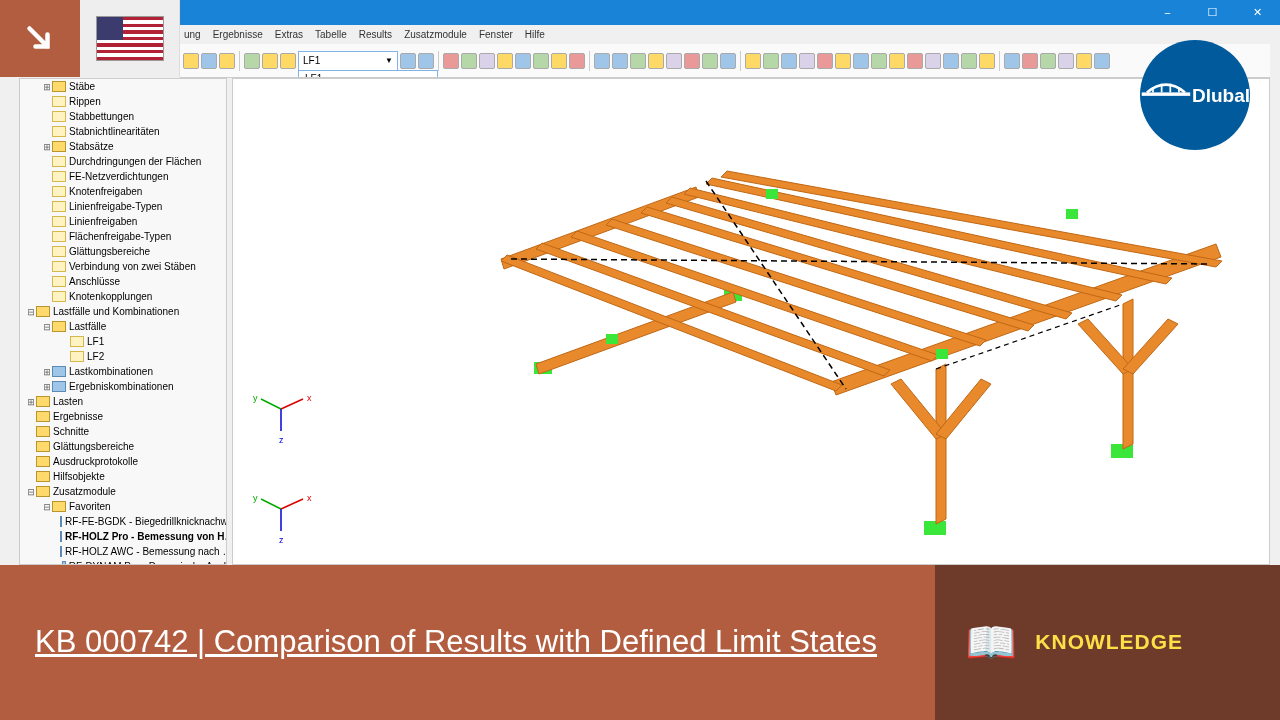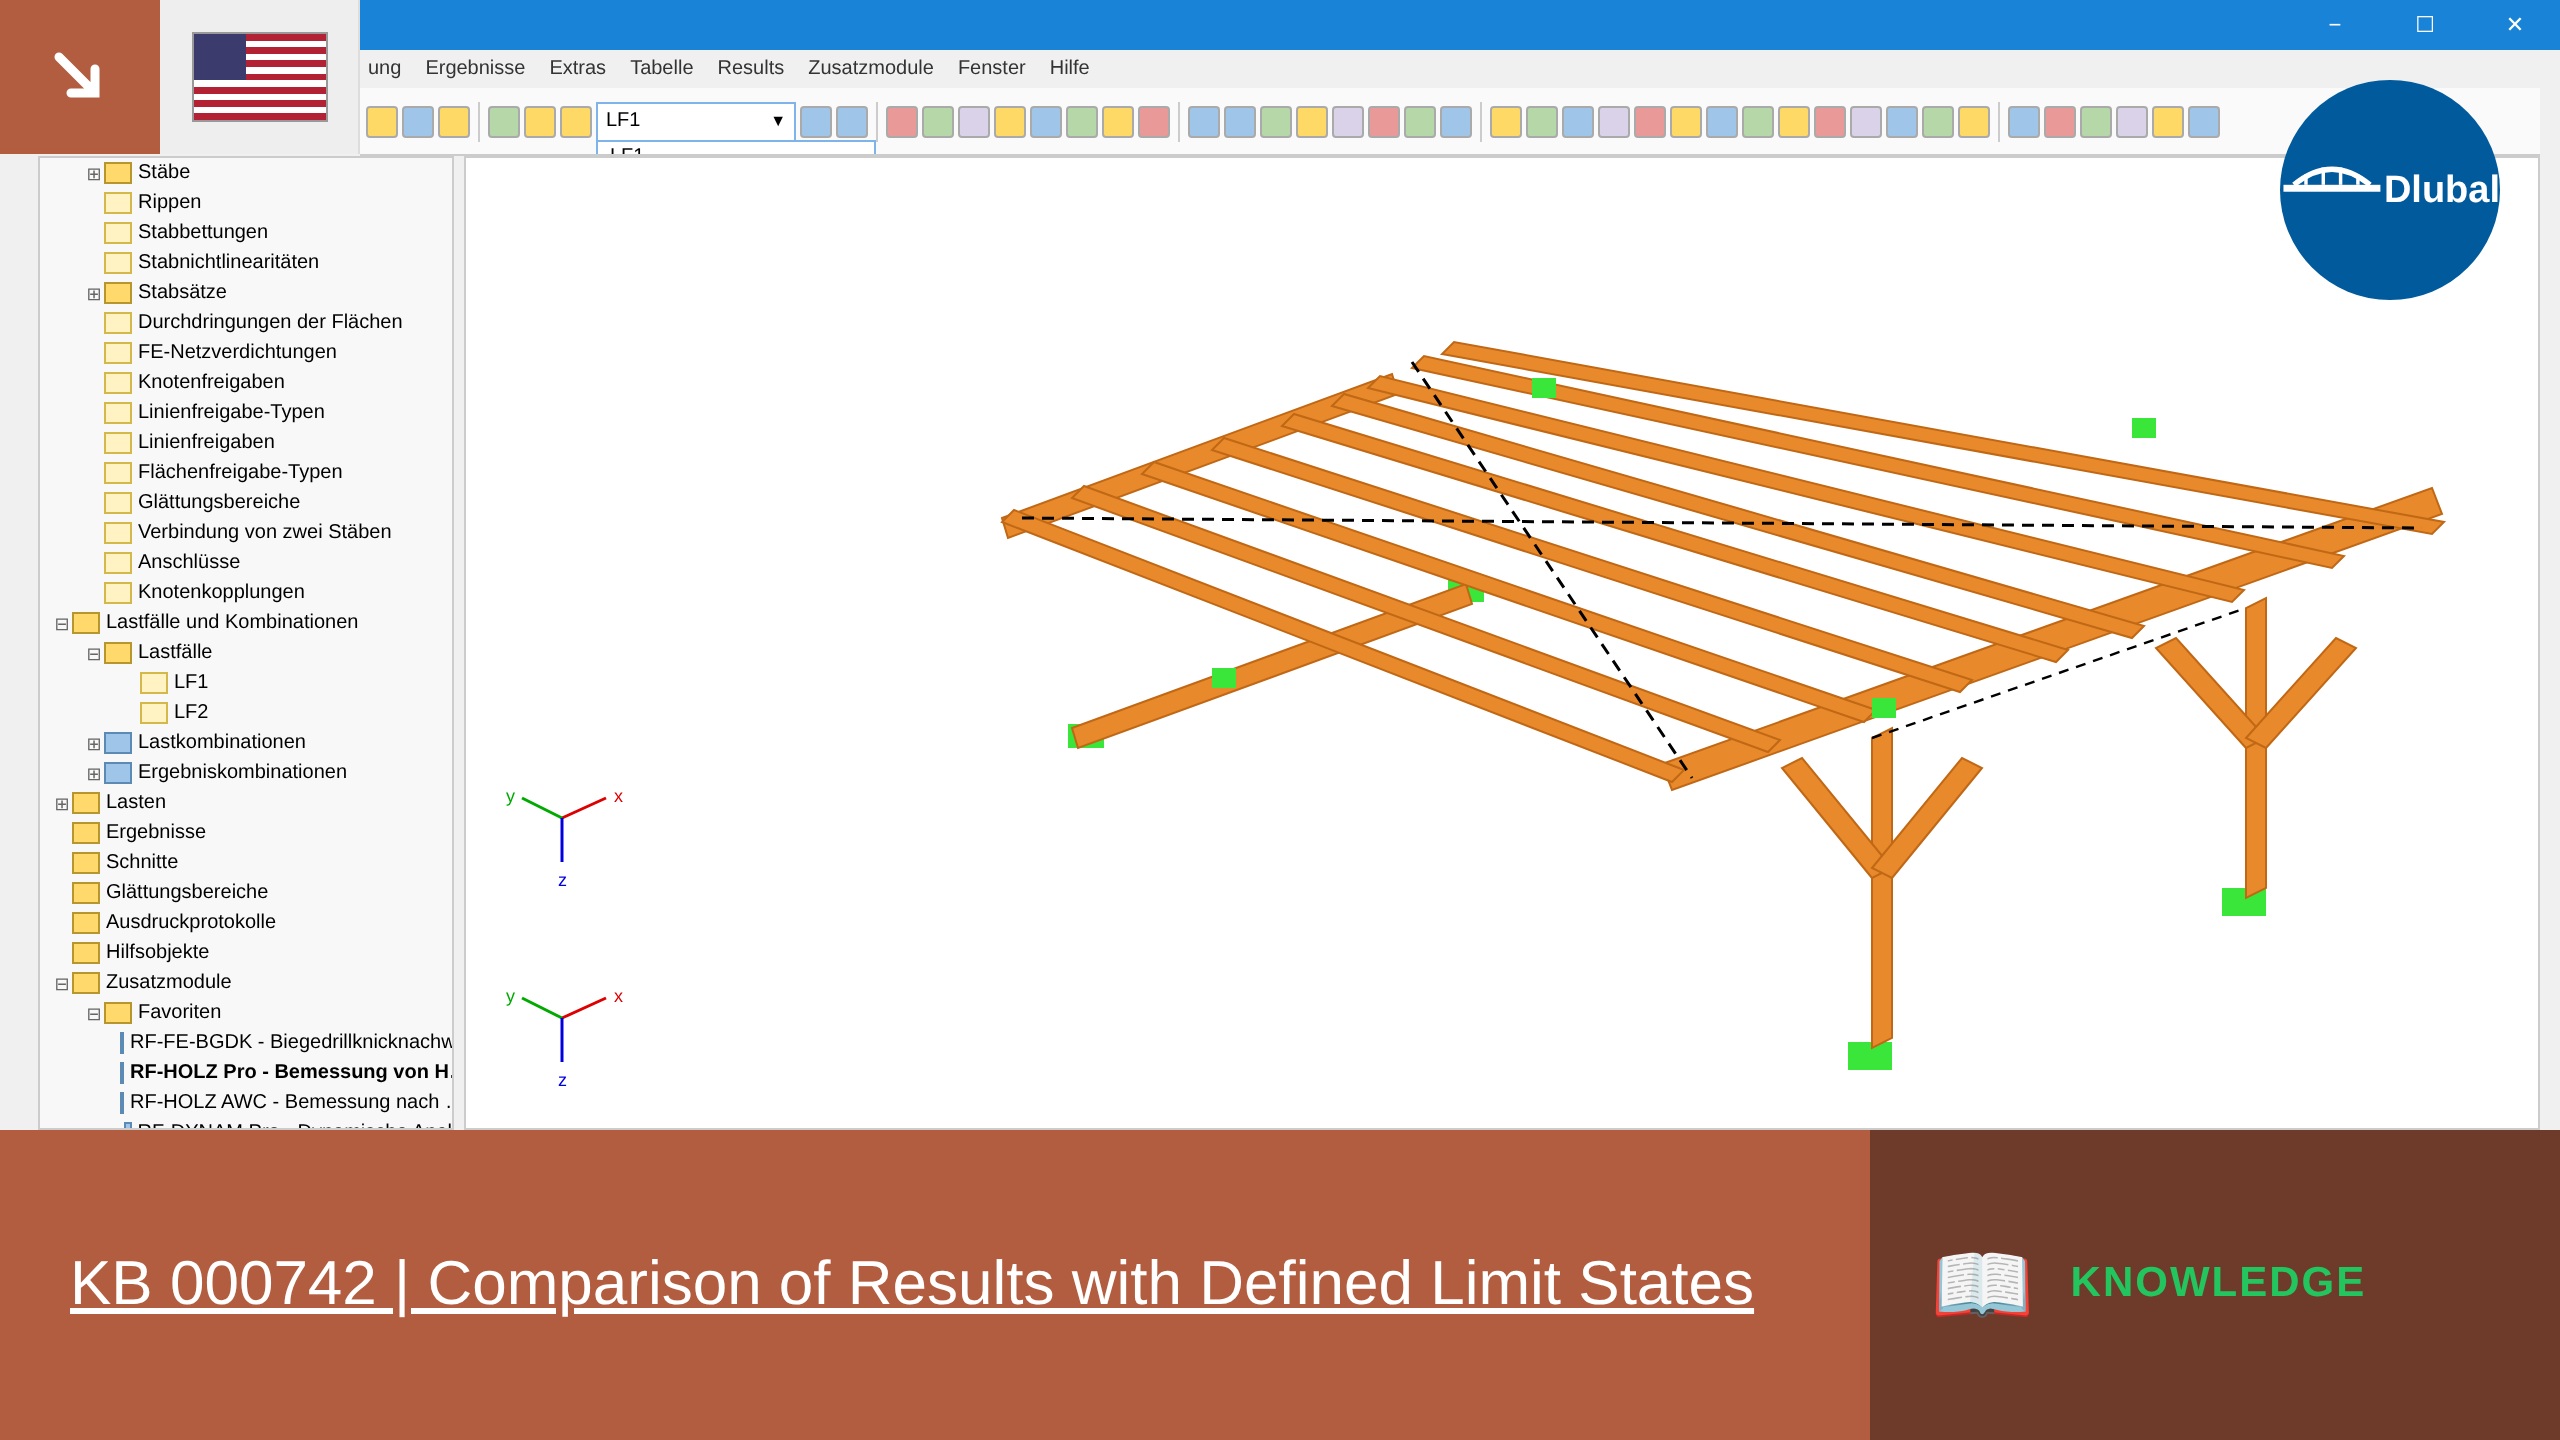--- a/index.html
+++ b/index.html
@@ -43,21 +43,21 @@
   
   .logo-circle{ position:absolute; top:40px; right:30px; width:110px; height:110px; border-radius:50%; background:#005a9c; z-index:30; display:flex; flex-direction:row; align-items:center; justify-content:center; color:white;}
   .logo-circle svg{ width:55px; height:32px;}
   .logo-circle .txt{ font-size:19px; font-weight:bold; margin-top:2px;}
   
   .bottom-banner{ position:absolute; bottom:0; left:0; right:0; height:155px; display:flex; z-index:15;}
   .banner-left{ flex:1; background:#b25d3f; display:flex; align-items:center; padding-left:35px;}
   .banner-left .title{ color:white; font-size:31px; font-weight:500; line-height:1.3;text-decoration:underline;}
   .banner-right{ width:345px; background:#6e3b2b; display:flex; align-items:center; gap:18px; padding-left:30px;}
   .banner-right .book{ font-size:42px;}
-  .banner-right .kb{ color:#22c55e; font-size:21px; font-weight:bold; letter-spacing:1px; line-height:1.25;}
+  .banner-right .kb{ color:#fde047; font-size:21px; font-weight:bold; letter-spacing:1px; line-height:1.25;}
   
   .axis{position:absolute; font-size:9px;}
   .axis line{stroke-width:1.5;}
 </style>
 </head>
 <body>
 
 <div class="title-bar"></div>
 <div class="window-controls">
   <div class="wc-btn">−</div>

